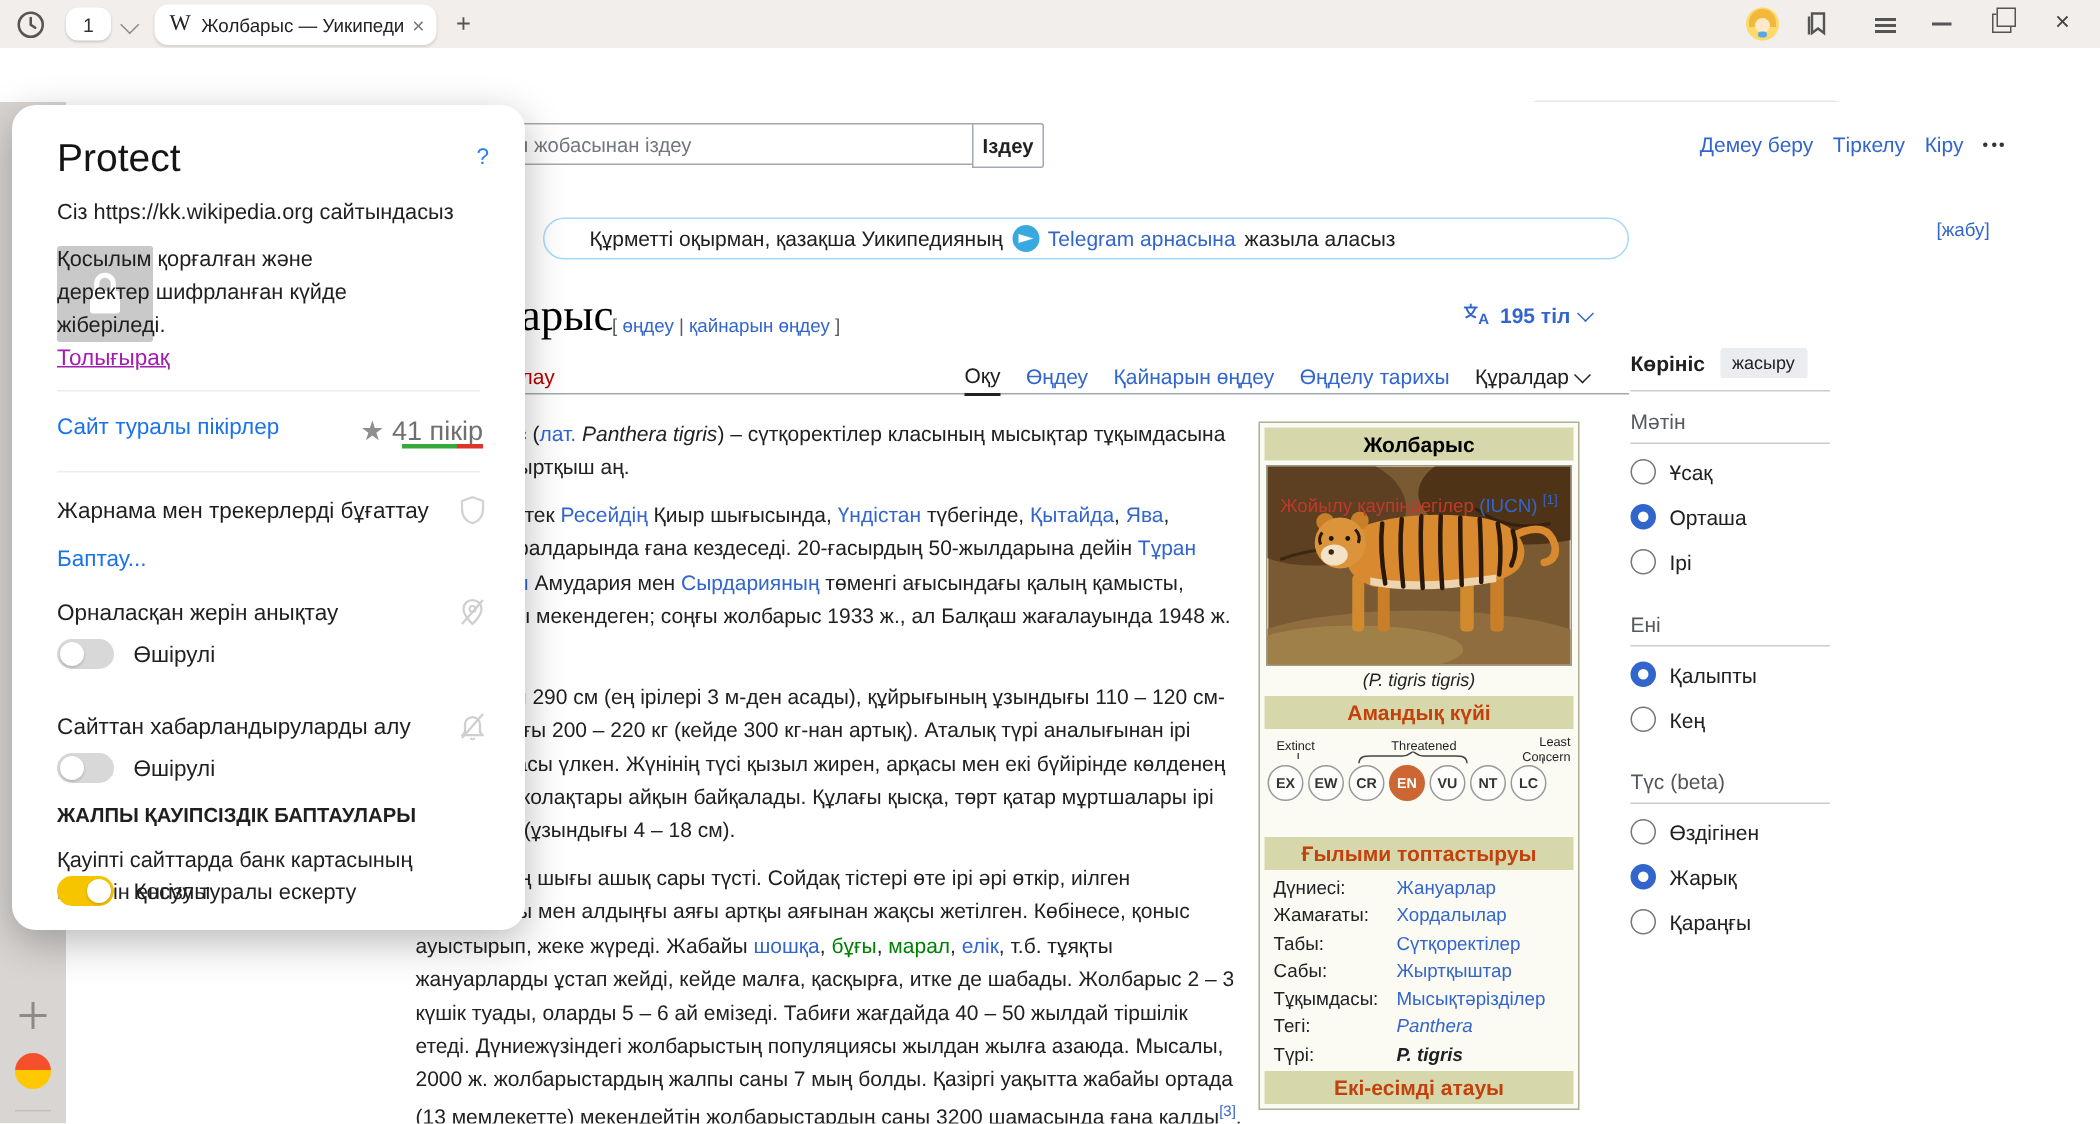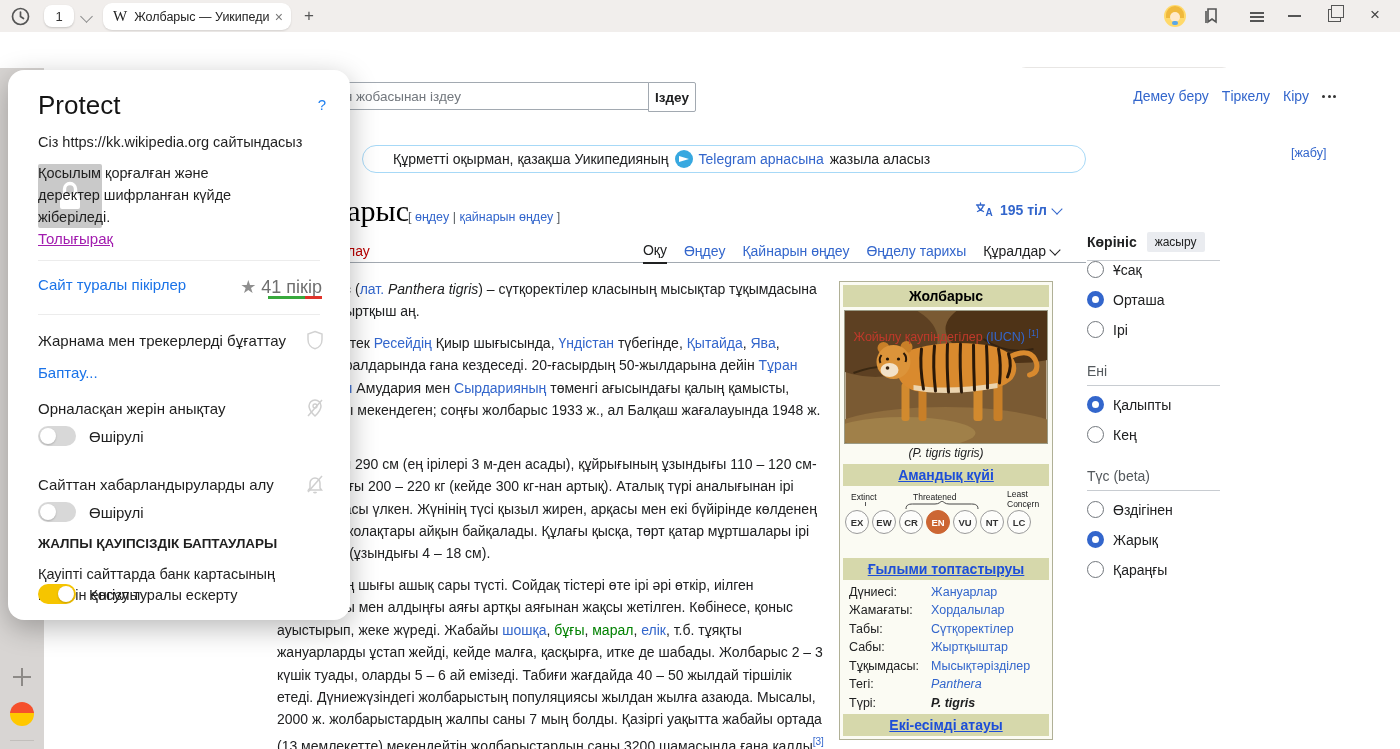--- a/index.html
+++ b/index.html
@@ -96,25 +96,25 @@
   .lnk{color:#3366cc;}
   .lnk.g{color:#008000;}
   .ital{font-style:italic;}
   .bld{font-weight:bold;}
   sup.ref{color:#3366cc;font-size:10px;}
 
   
   #infobox{left:795px;top:213px;width:214px;background:#fbfbf3;border:1px solid #b0b096;font-size:12.5px;
            box-sizing:border-box;padding:3px;}
   .ib-header{background:#d6d8ab;font-weight:bold;text-align:center;font-size:14px;padding:3px 0;color:#000;}
-  .ib-header.red{color:#1d4ed8;text-decoration:underline;}
+  .ib-header.red{color:#c2410c;}
   #ib-img{width:202px;height:132px;margin:3px auto 2px;border:1px solid #9b9b85;display:block;}
   #ib-caption{text-align:center;font-style:italic;font-size:12px;margin:2px 0 4px;}
   #status-block{position:relative;height:64px;margin:6px 0 2px;}
-  .scale-label{position:absolute;font-size:8.5px;color:#202122;text-align:left;}
+  .scale-label{position:absolute;font-size:8.5px;color:#202122;text-align:right;}
   .tick{position:absolute;width:1px;height:4px;background:#555;}
   #brace{position:absolute;left:62px;top:9px;}
   #status-circles{position:absolute;left:2px;top:18px;display:flex;gap:3px;}
   .sc{width:24px;height:24px;border-radius:50%;border:1px solid #9a9a9a;background:#fdfdfb;color:#333;
       font-size:9.5px;font-weight:bold;display:flex;align-items:center;justify-content:center;box-sizing:border-box;}
   .sc.active{background:#cc6633;border-color:#cc6633;color:#fff;}
   #status-line{position:absolute;left:0;top:46px;width:100%;text-align:center;font-size:12.5px;}
   #status-line .red{color:#c0392b;}
   #status-line .blue{color:#3366cc;}
   #status-line sup{font-size:9px;color:#3366cc;}
@@ -442,20 +442,21 @@
     <div class="ib-header red">Екі-есімді атауы</div>
   </div>
 
   <div class="abs" id="appearance">
     <div id="ap-head">
       <span id="ap-title">Көрініс</span>
       <button id="ap-hide">жасыру</button>
     </div>
     <div id="appearance-groups">
         <div class="ap-group">
+          <div class="ap-label">Мәтін</div>
           <div class="ap-opt">
             <span class="radio"></span>
             <span>Ұсақ</span>
           </div>
           <div class="ap-opt">
             <span class="radio on"></span>
             <span>Орташа</span>
           </div>
           <div class="ap-opt">
             <span class="radio"></span>

